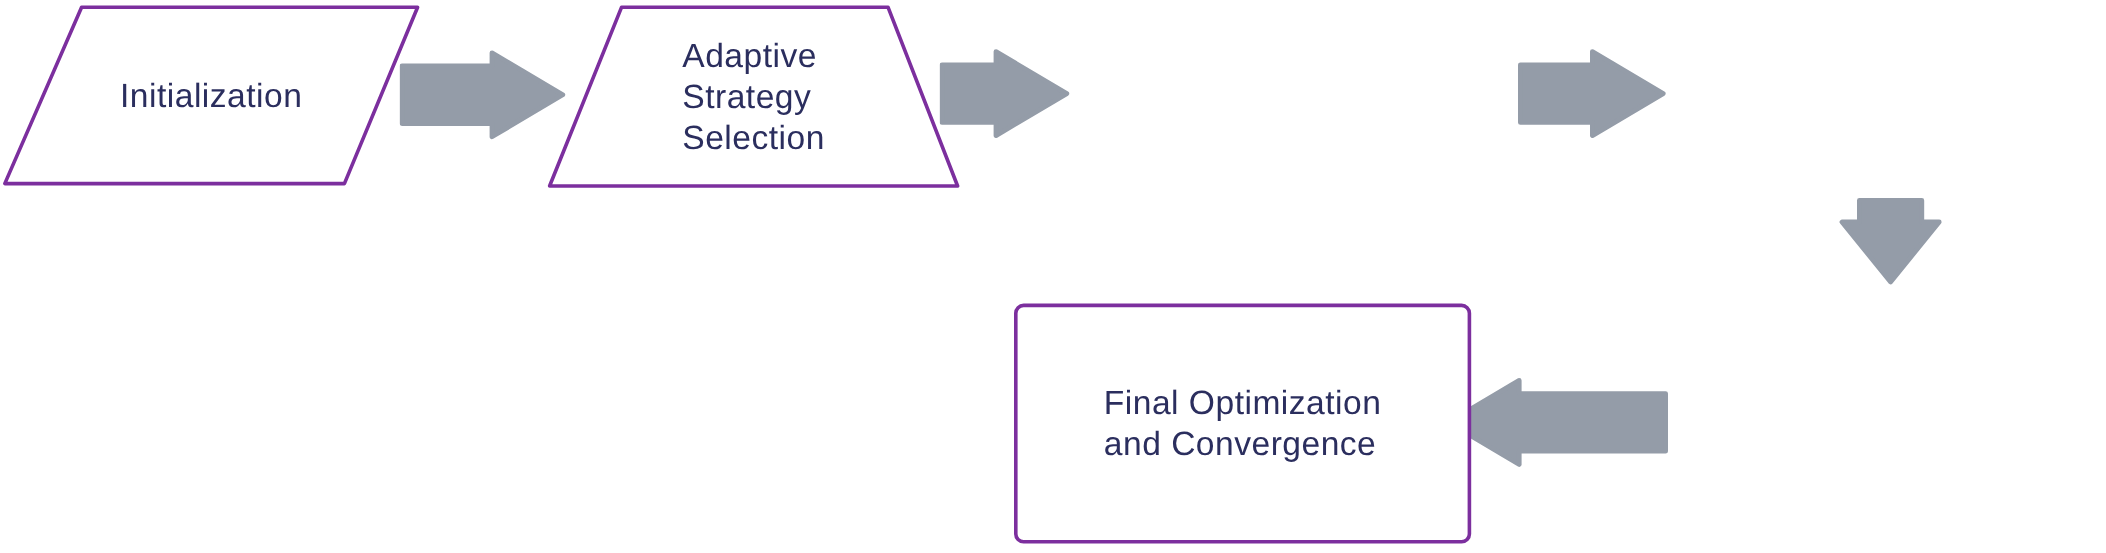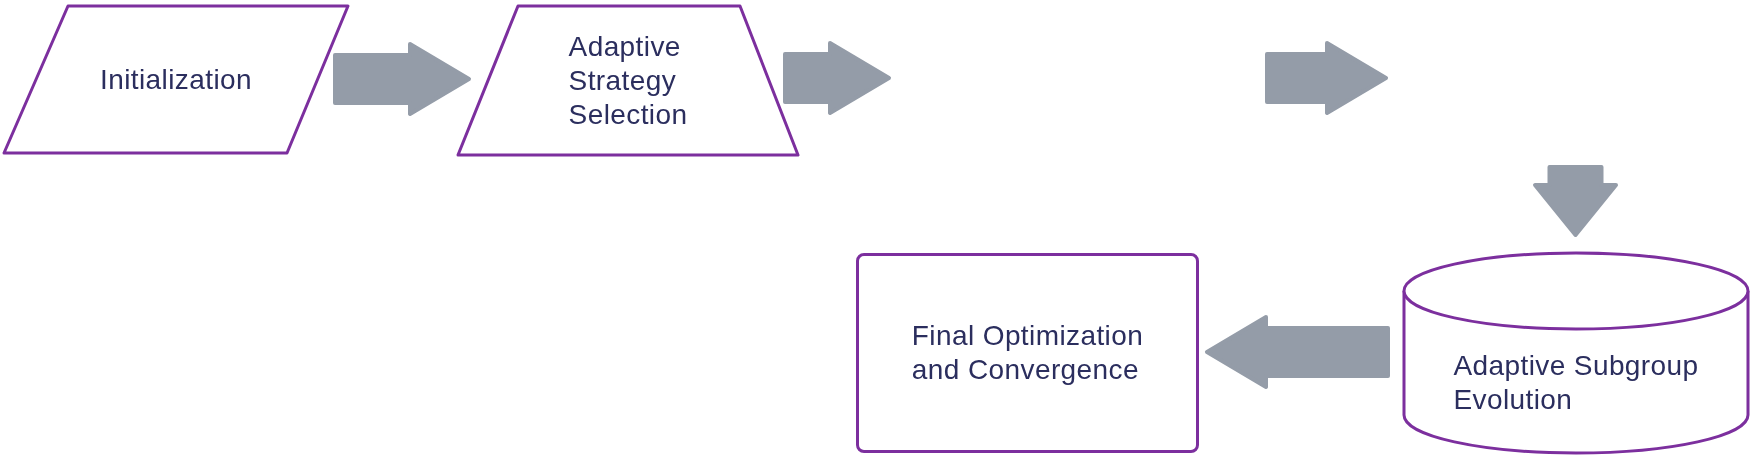--- a/index.html
+++ b/index.html
@@ -95,34 +95,26 @@
     </svg>
   </div>
 
 
   <div class="arrow" style="left:1531px; top:165px; width:89px; height:74px;">
     <svg viewBox="0 0 89 74">
       <polygon points="18.5,2 70.5,2 70.5,20 85,20 44.5,70 4,20 18.5,20"></polygon>
     </svg>
   </div>
 
-  <div class="node" style="left:1402px; top:251px; width:348px; height:204px;">
-    <svg viewBox="0 0 348 204">
-      <path class="shape-stroke" d="M 2 40 L 2 164 A 172 38 0 0 0 346 164 L 346 40"></path>
-      <ellipse class="shape-stroke" cx="174" cy="40" rx="172" ry="38"></ellipse>
-    </svg>
-    <div class="label" style="top:64px; bottom:4px;">Adaptive Subgroup
-Evolution</div>
-  </div>
 
   <div class="arrow" style="left:1203px; top:313px; width:187px; height:78px;">
     <svg viewBox="0 0 187 78">
       <polygon points="185,15 63,15 63,4 4,39 63,74 63,63 185,63"></polygon>
     </svg>
   </div>
 
-  <div class="node" style="left:845px; top:253px; width:343px; height:200px;margin-left:11px;">
+  <div class="node" style="left:845px; top:253px; width:381px; height:200px;">
     <div class="box" style="inset:0; border-radius:8px;"></div>
     <div class="label">Final Optimization
 and Convergence</div>
   </div>
 
 </div>
 
 </body></html>

